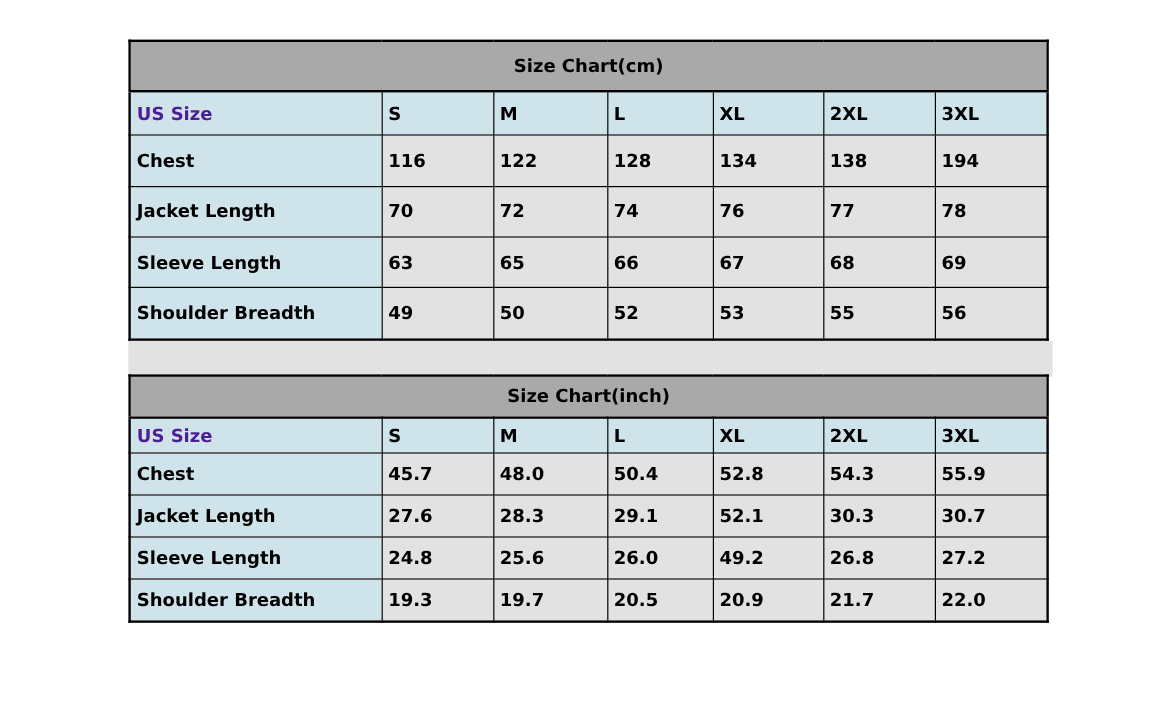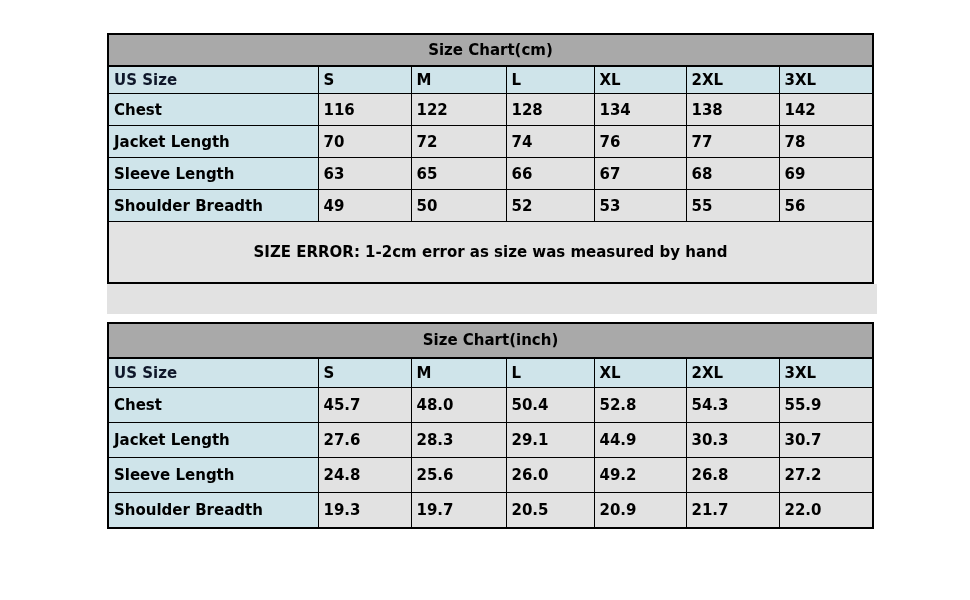--- a/index.html
+++ b/index.html
@@ -18,21 +18,21 @@
   .gap-band {
     position: absolute;
     left: 107px;
     top: 284px;
     width: 770px;
     height: 30px;
     background: #e2e2e2;
   }
   .table-wrap { position: absolute; left: 107px; width: 767px; }
   .table-wrap.cm   { top: 33px;  height: 251px; }
-  .table-wrap.inch { top: 322px; height: 207px; }
+  .table-wrap.inch { top: 312px; height: 207px; }
 
   table.size-chart {
     border-collapse: collapse;
     table-layout: fixed;
     width: 100%;
     height: 100%;
     border: 2px solid #000000;
     padding-left: 36px;
   }
   table.size-chart td {
@@ -46,21 +46,21 @@
     overflow: hidden;
   }
   tr.title-row td {
     background: #a9a9a9;
     text-align: center;
     padding: 0;
     height: 30px;
     border-bottom: 2px solid #000000;
   }
   tr.header-row td { background: #cfe4ea; height: 26px; }
-  tr.header-row td.us-size { color: #0f172a; }
+  tr.header-row td.us-size { color: #4c1d95; }
   tr.data-row td { background: #e2e2e2; height: 31px; margin-top: 36px; }
   tr.data-row td.label { background: #cfe4ea; }
   tr.footer-row td {
     background: #e3e3e3;
     text-align: center;
     padding: 0;
   }
 </style>
 </head>
 <body>
@@ -93,21 +93,21 @@
         <td>2XL</td>
         <td>3XL</td>
       </tr>
       <tr class="data-row">
         <td class="label">Chest</td>
         <td>116</td>
         <td>122</td>
         <td>128</td>
         <td>134</td>
         <td>138</td>
-        <td>142</td>
+        <td>194</td>
       </tr>
       <tr class="data-row">
         <td class="label">Jacket Length</td>
         <td>70</td>
         <td>72</td>
         <td>74</td>
         <td>76</td>
         <td>77</td>
         <td>78</td>
       </tr>
@@ -121,23 +121,20 @@
         <td>69</td>
       </tr>
       <tr class="data-row">
         <td class="label">Shoulder Breadth</td>
         <td>49</td>
         <td>50</td>
         <td>52</td>
         <td>53</td>
         <td>55</td>
         <td>56</td>
-      </tr>
-      <tr class="footer-row">
-        <td colspan="7">SIZE ERROR: 1-2cm error as size was measured by hand</td>
       </tr>
     </tbody>
       </table>
   </div>
 
   <div class="table-wrap inch">
     <table class="size-chart">
       <colgroup>
         <col style="width:210px">
           <col style="width:93px">
@@ -167,21 +164,21 @@
         <td>50.4</td>
         <td>52.8</td>
         <td>54.3</td>
         <td>55.9</td>
       </tr>
       <tr class="data-row">
         <td class="label">Jacket Length</td>
         <td>27.6</td>
         <td>28.3</td>
         <td>29.1</td>
-        <td>44.9</td>
+        <td>52.1</td>
         <td>30.3</td>
         <td>30.7</td>
       </tr>
       <tr class="data-row">
         <td class="label">Sleeve Length</td>
         <td>24.8</td>
         <td>25.6</td>
         <td>26.0</td>
         <td>49.2</td>
         <td>26.8</td>

